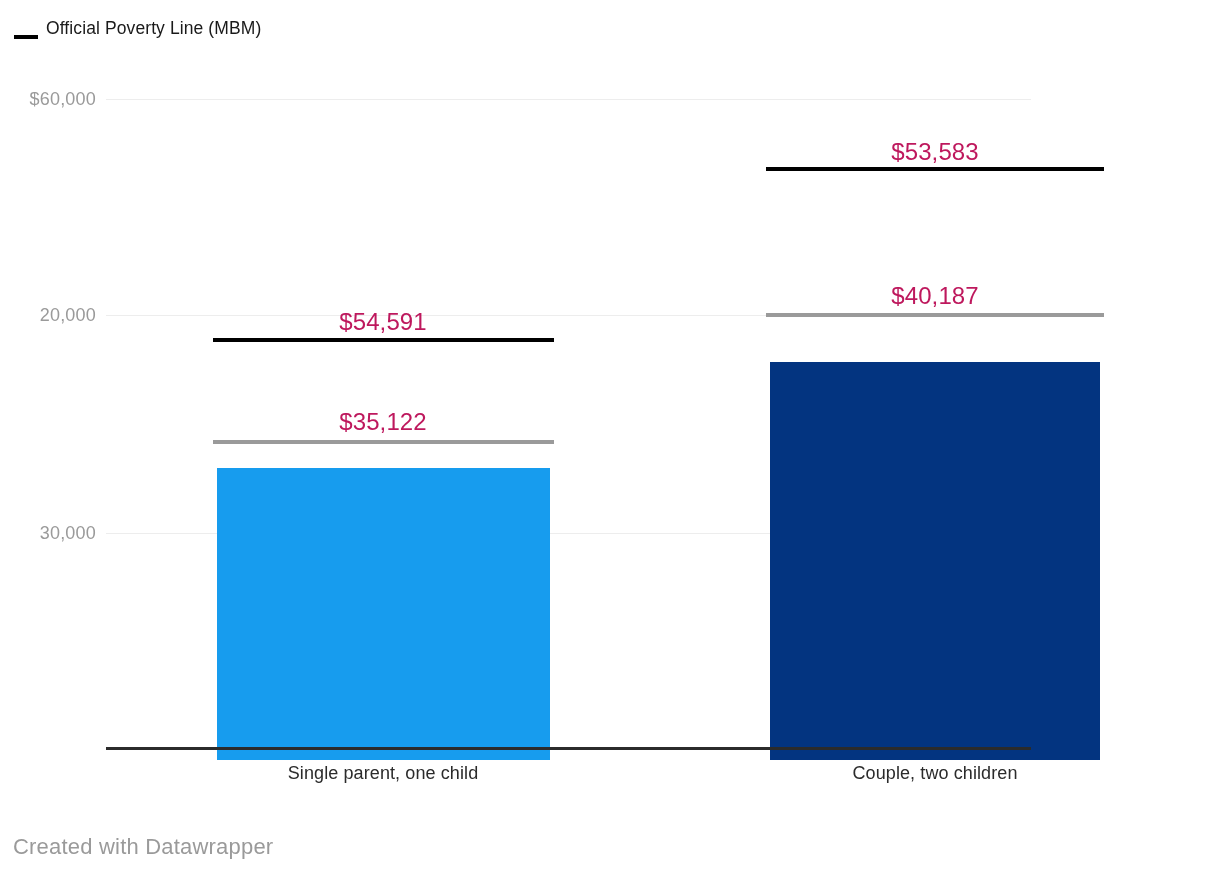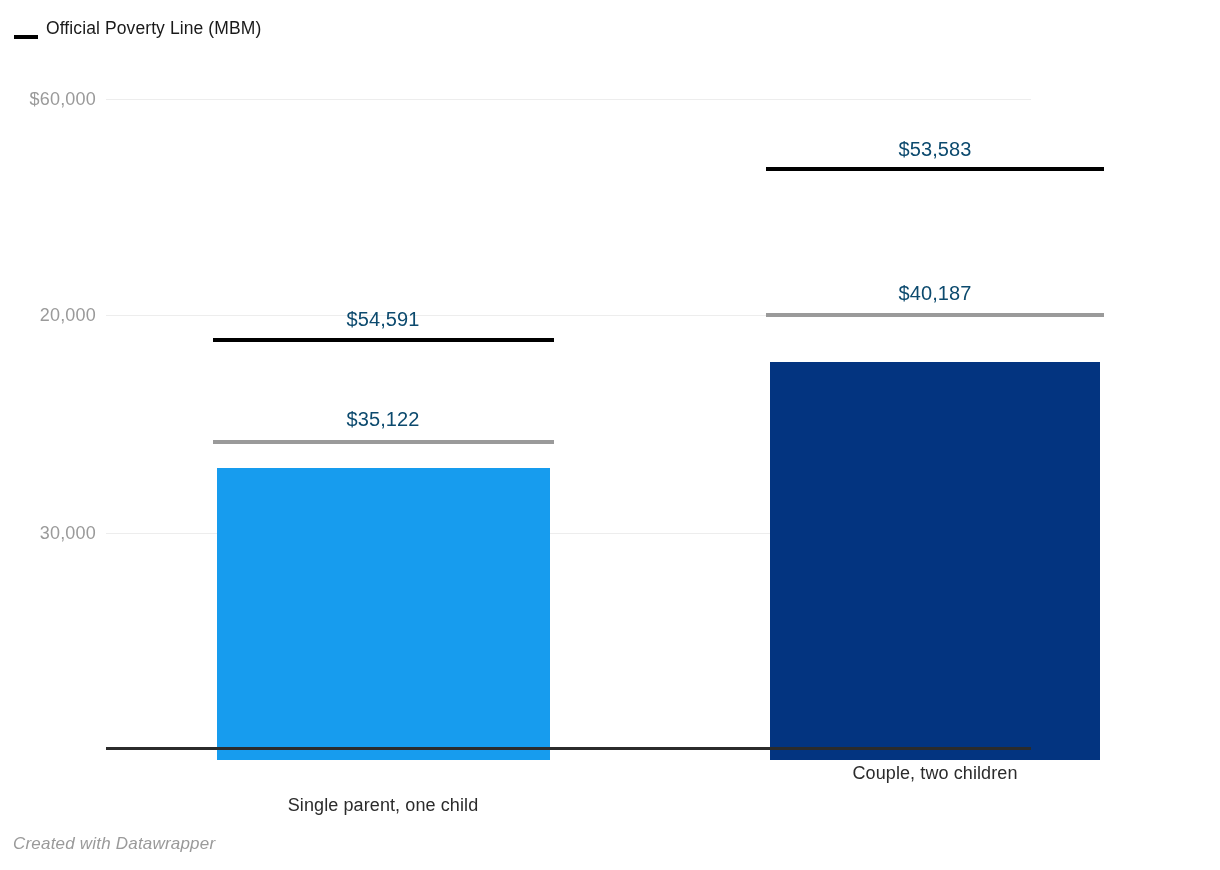--- a/index.html
+++ b/index.html
@@ -94,22 +94,22 @@
     height: 4px;
     background: #000000;
   }
   .threshold.dip {
     height: 4px;
     background: #9a9a9a;
   }
 
   .value-label {
     position: absolute;
-    font-size: 20px;
-    color: #0c4a6e;
+    font-size: 24px;
+    color: #be185d;
     text-align: right;
     white-space: nowrap;
     transform: translateX(-50%);
     letter-spacing: 0.1px;
   }
 
   .cat-label {
     position: absolute;
     font-size: 18px;
     color: #2b2b2b;
@@ -117,24 +117,23 @@
     white-space: nowrap;
     transform: translateX(-50%);
     letter-spacing: 0.1px;
   }
 
   
   #footer {
     position: absolute;
     left: 13px;
     top: 834px;
-    font-size: 17px;
+    font-size: 22px;
     color: #9a9a9a;
     letter-spacing: 0.2px;
-    font-style: italic;
   }
 </style>
 </head>
 <body>
 
 <div id="legend">
   <div class="legend-item">
     <span class="legend-swatch thick" style="background:#000000"></span>
     <span class="legend-label">Official Poverty Line (MBM)</span>
   </div>
@@ -161,17 +160,17 @@
   <div class="bar dark" style="left:770px; width:330px; height:398px;"></div>
 
   <div class="threshold dip" style="left:766px; width:338px; top:253px;"></div>
   <div class="value-label" style="left:935px; top:222px;">$40,187</div>
 
   <div class="threshold official" style="left:766px; width:338px; top:107px;"></div>
   <div class="value-label" style="left:935px; top:78px;">$53,583</div>
 
   <div id="axis-baseline" style="top:687px"></div>
 
-  <div class="cat-label" style="left:383px; top:735px;">Single parent, one child</div>
+  <div class="cat-label" style="left:383px; top:703px;">Single parent, one child</div>
   <div class="cat-label" style="left:935px; top:703px;">Couple, two children</div>
 </div>
 
 <div id="footer">Created with Datawrapper</div>
 
 </body></html>

